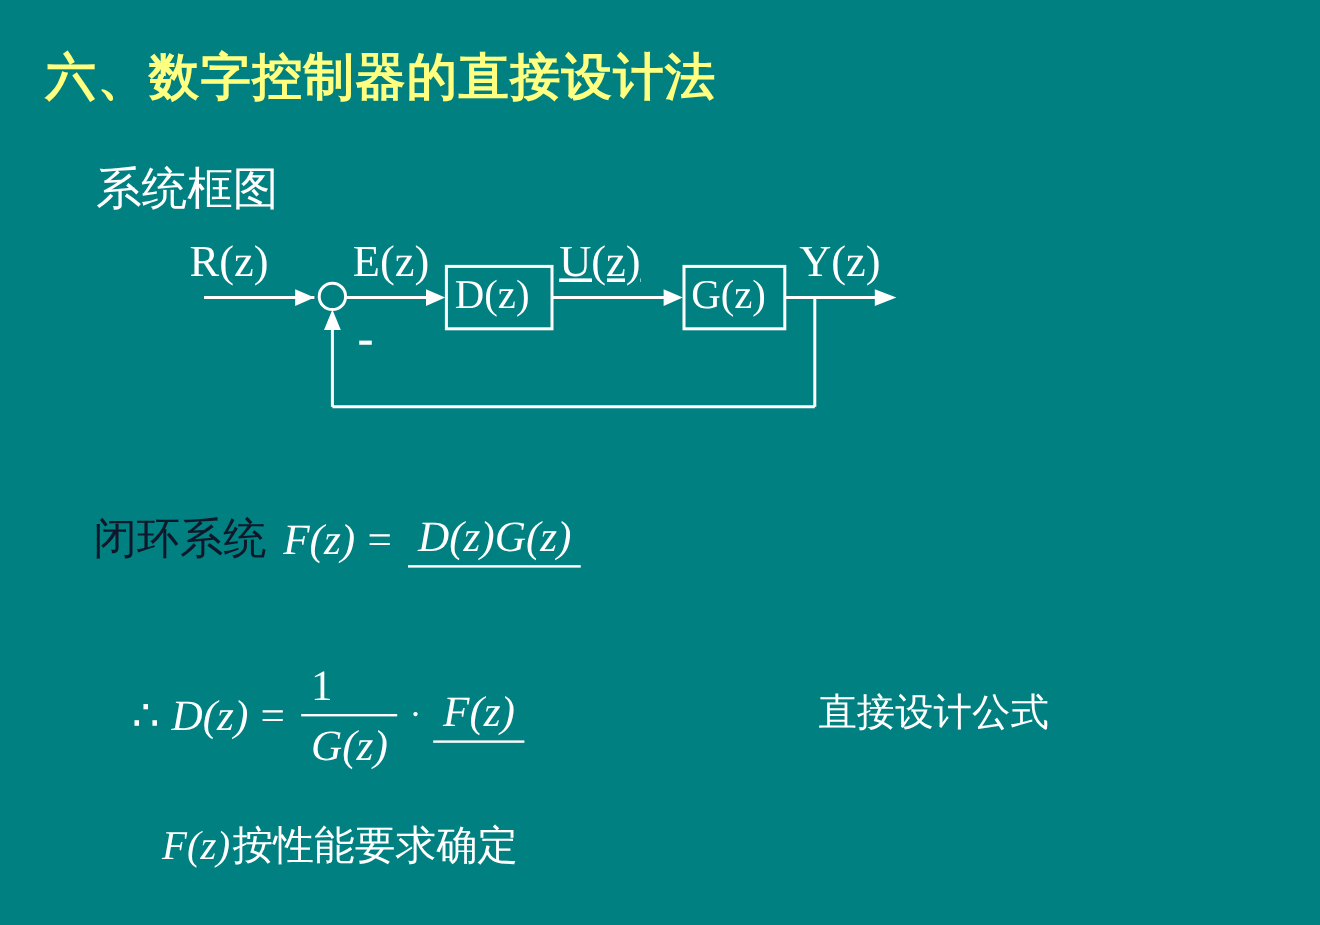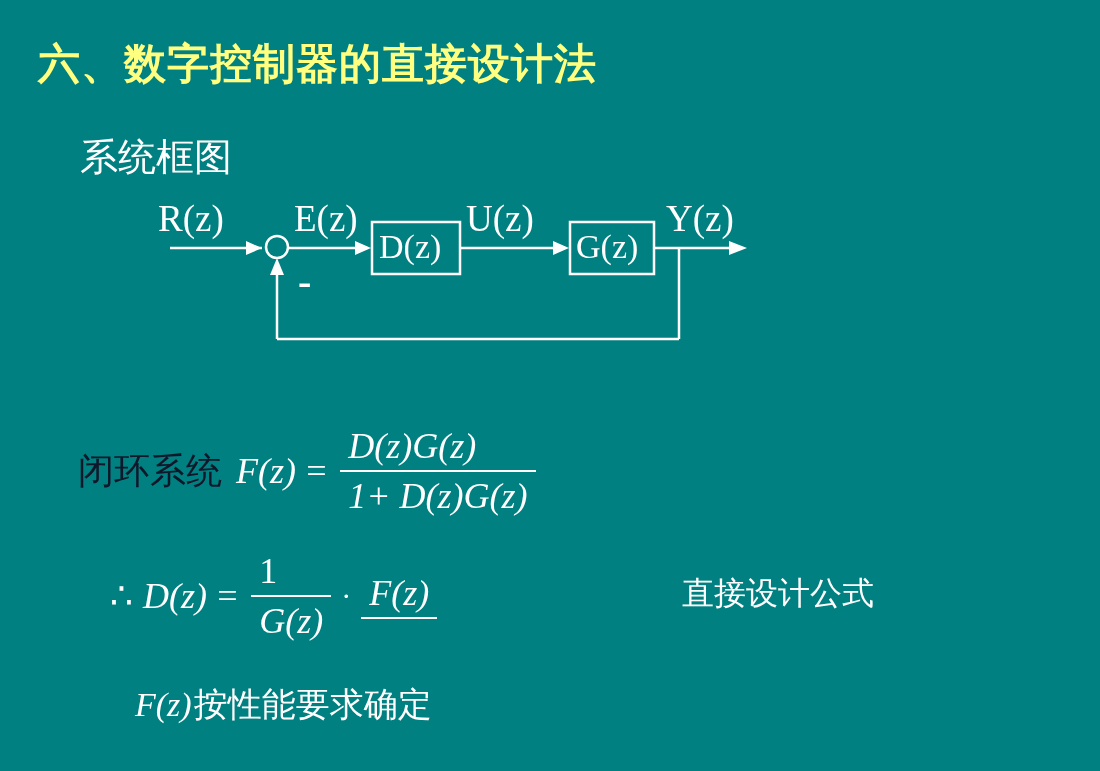--- a/index.html
+++ b/index.html
@@ -218,37 +218,36 @@
 
         <polygon points="747,248 729,241 729,255"></polygon>
 
         <polygon points="277,258 270,275 284,275"></polygon>
       </g>
     </svg>
   </div>
 
   <div class="sig-label" style="left:158px; top:197px;">R(z)</div>
   <div class="sig-label" style="left:294px; top:197px;">E(z)</div>
-  <div class="sig-label" style="left:466px; top:197px;">U(z)</div>
+  <div class="sig-label" style="left:466px; top:197px;text-decoration:underline;">U(z)</div>
   <div class="sig-label" style="left:666px; top:197px;">Y(z)</div>
 
   <div class="blk-label" style="left:379px; top:228px;">D(z)</div>
   <div class="blk-label" style="left:576px; top:228px;">G(z)</div>
 
   <div class="minus-sign" style="left:298px; top:262px;">-</div>
 
   <div class="row-closedloop">
     <span class="cn-label">闭环系统</span>
     <span class="math eq-closedloop">
       <span>F(z)</span>
       <span style="padding:0 8px;">=</span>
       <span class="frac">
         <span class="num">D(z)G(z)</span>
         <span class="bar"></span>
-        <span class="den">1+ D(z)G(z)</span>
       </span>
     </span>
   </div>
 
   <div class="row-dz math">
     <span class="upright" style="padding-right:10px;">∴</span>
     <span>D(z)</span>
     <span style="padding:0 8px;">=</span>
     <span class="frac">
       <span class="num upright">1</span>

